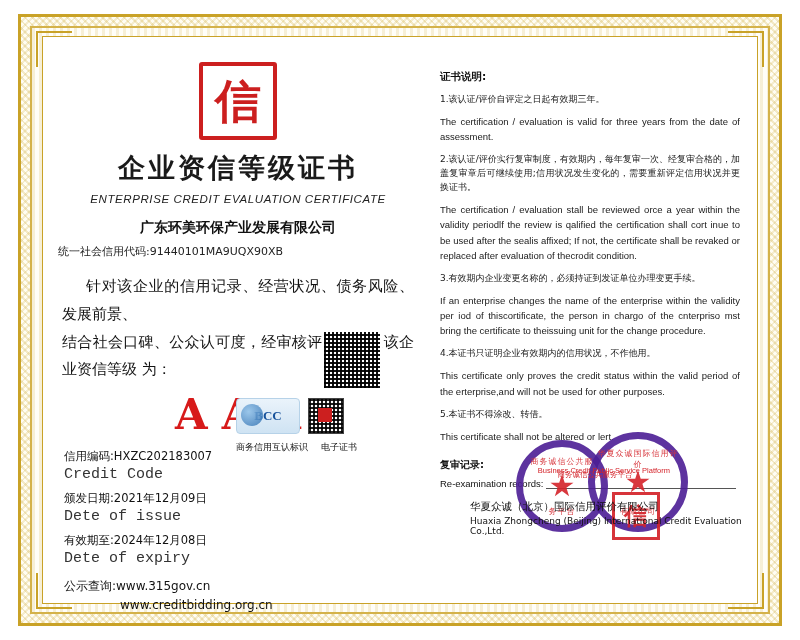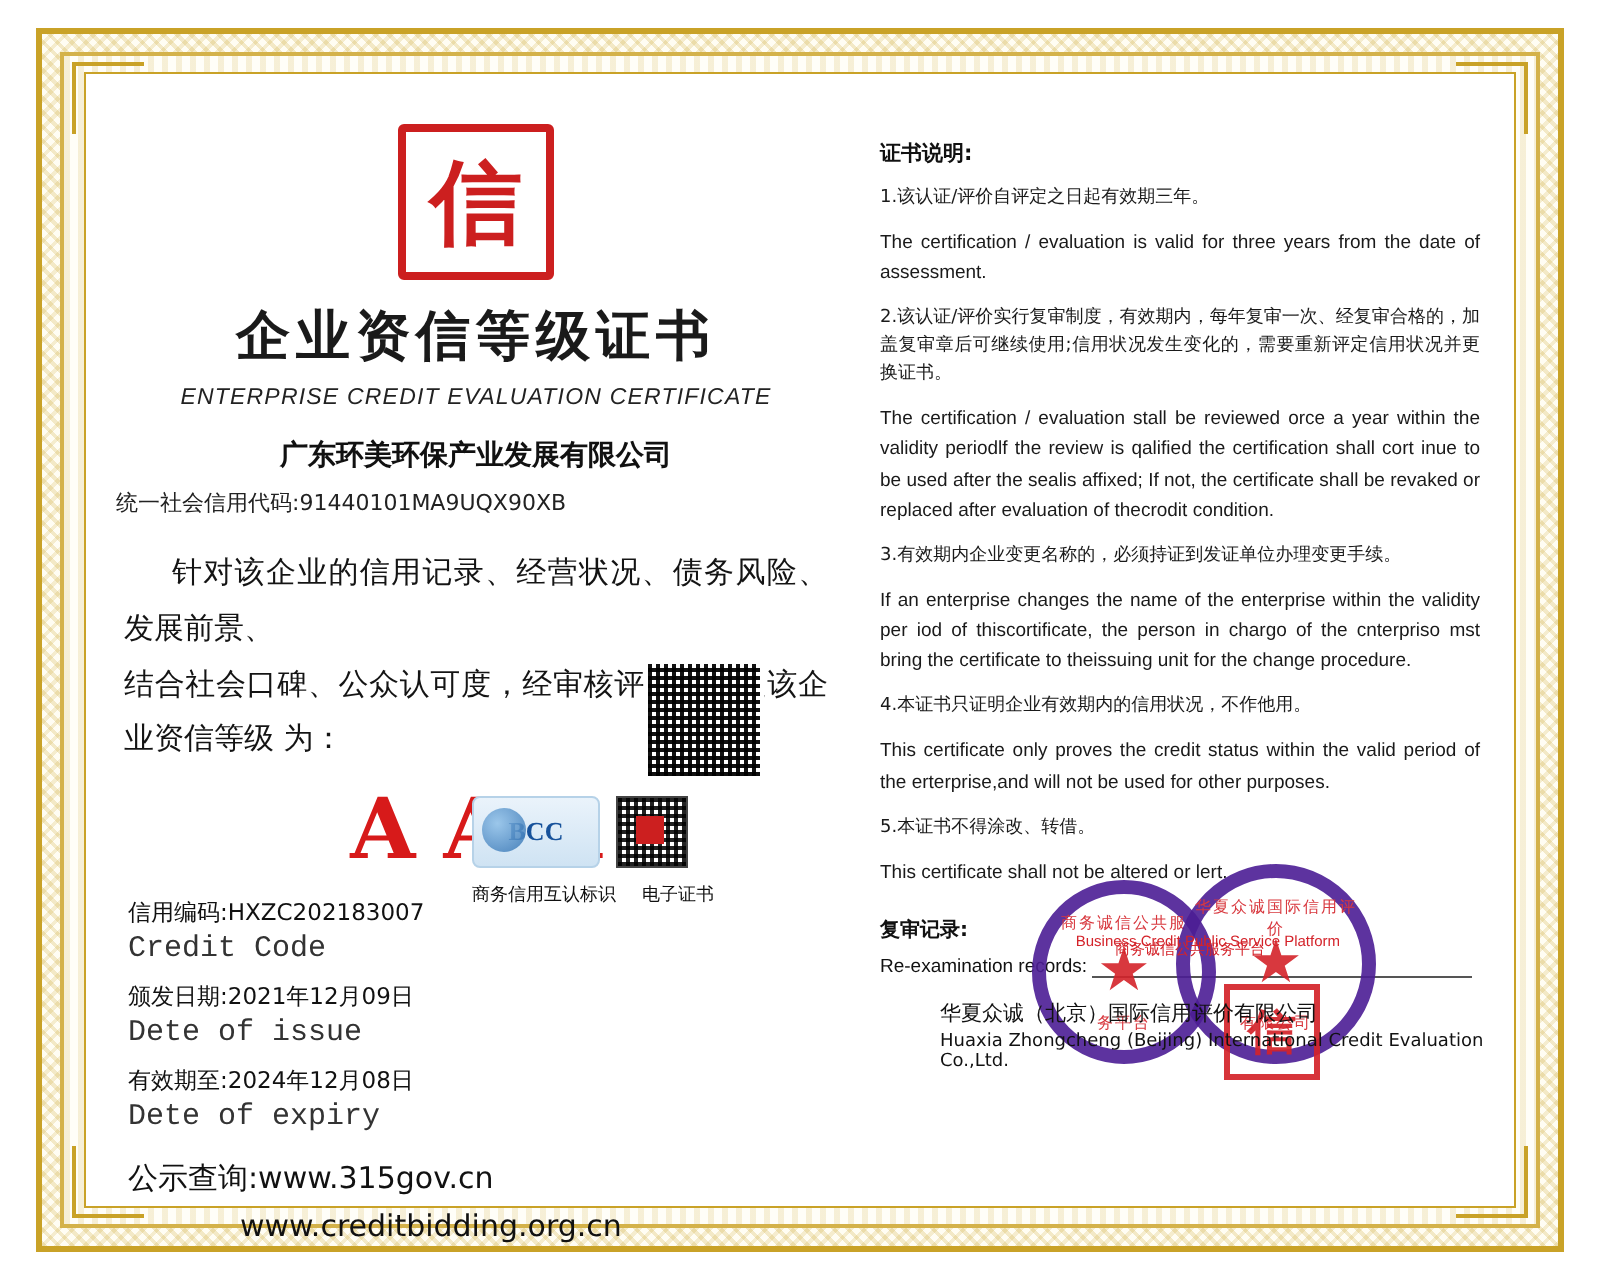--- a/index.html
+++ b/index.html
@@ -148,21 +148,21 @@
   .field {
     margin-top: 8px;
     padding-left: 6px;
     font-family: "DejaVu Sans", sans-serif;
   }
   .field .l1 { font-size: 11.5px; color: #111; }
   .field .l2 { font-size: 15px; color: #333; margin-top: 2px; font-family: Liberation Mono, monospace; }
   .footer-links {
     margin-top: 10px;
     padding-left: 6px;
-    font-size: 15px;
+    font-size: 12px;
     color: #111;
     font-family: "DejaVu Sans", sans-serif;
     line-height: 1.6;
   }
   .footer-links .indented { padding-left: 56px; display: block; }
 
   
   .badges {
     position: absolute;
     left: 236px;

